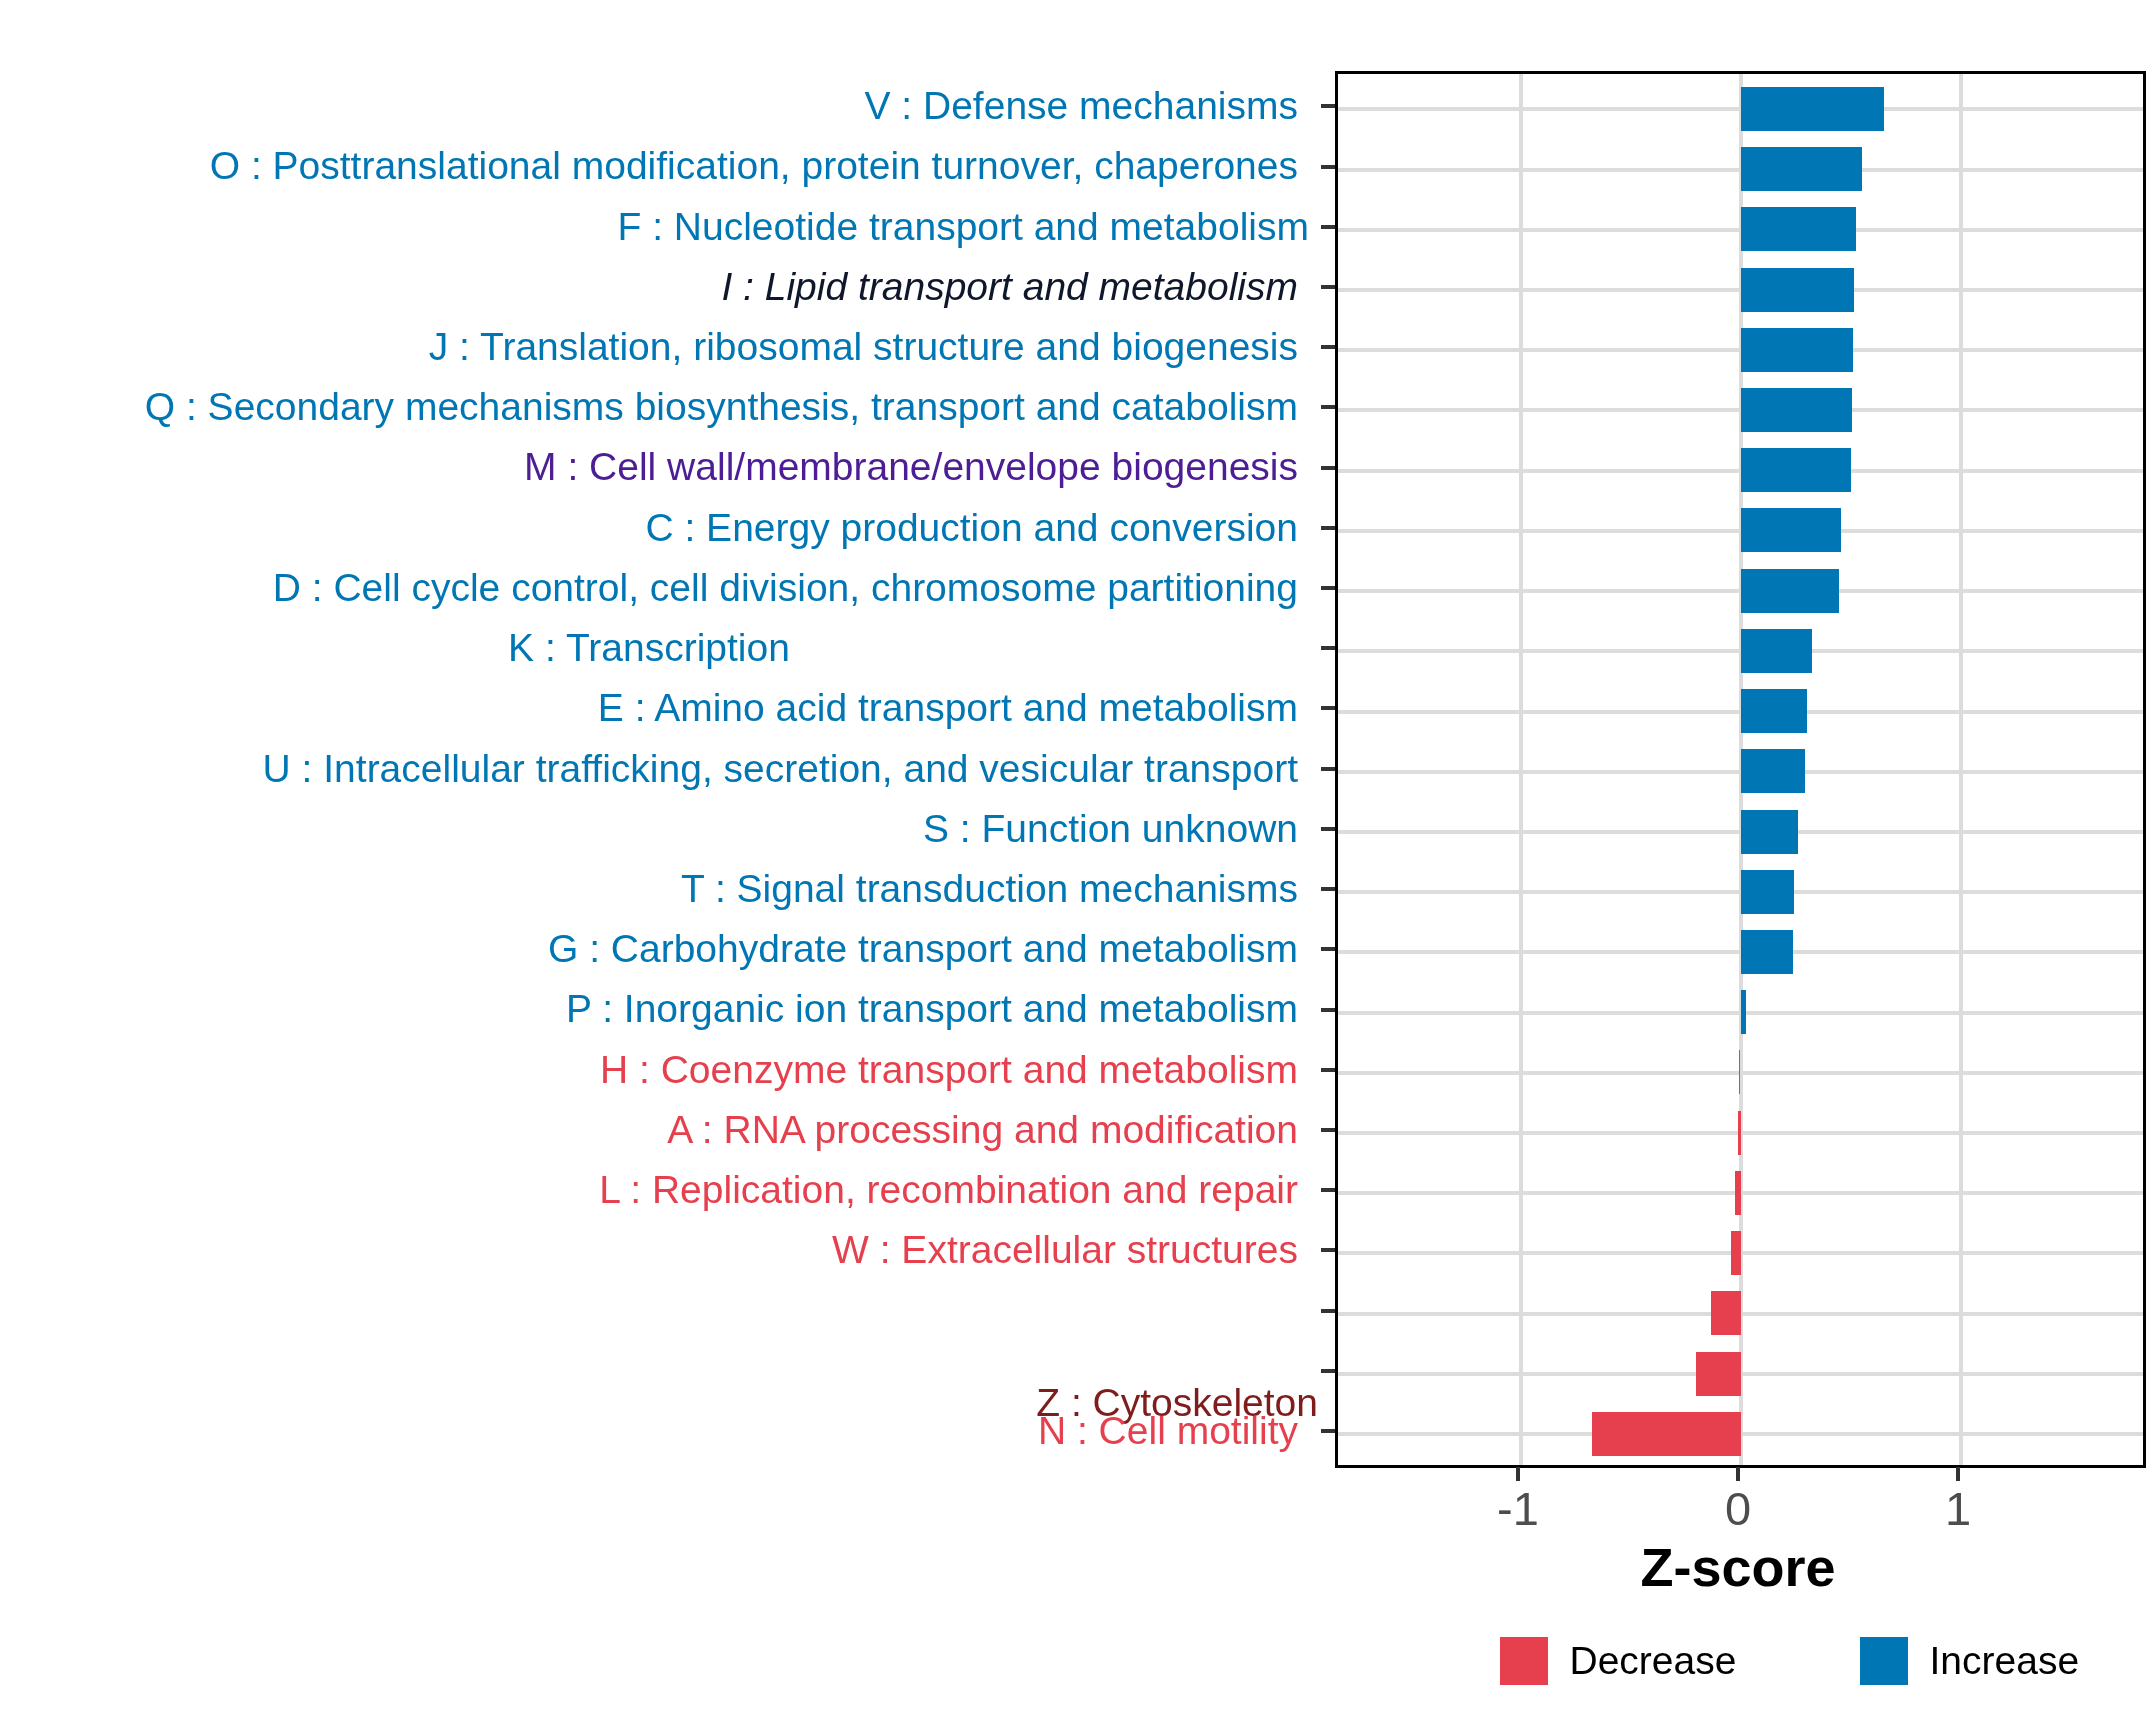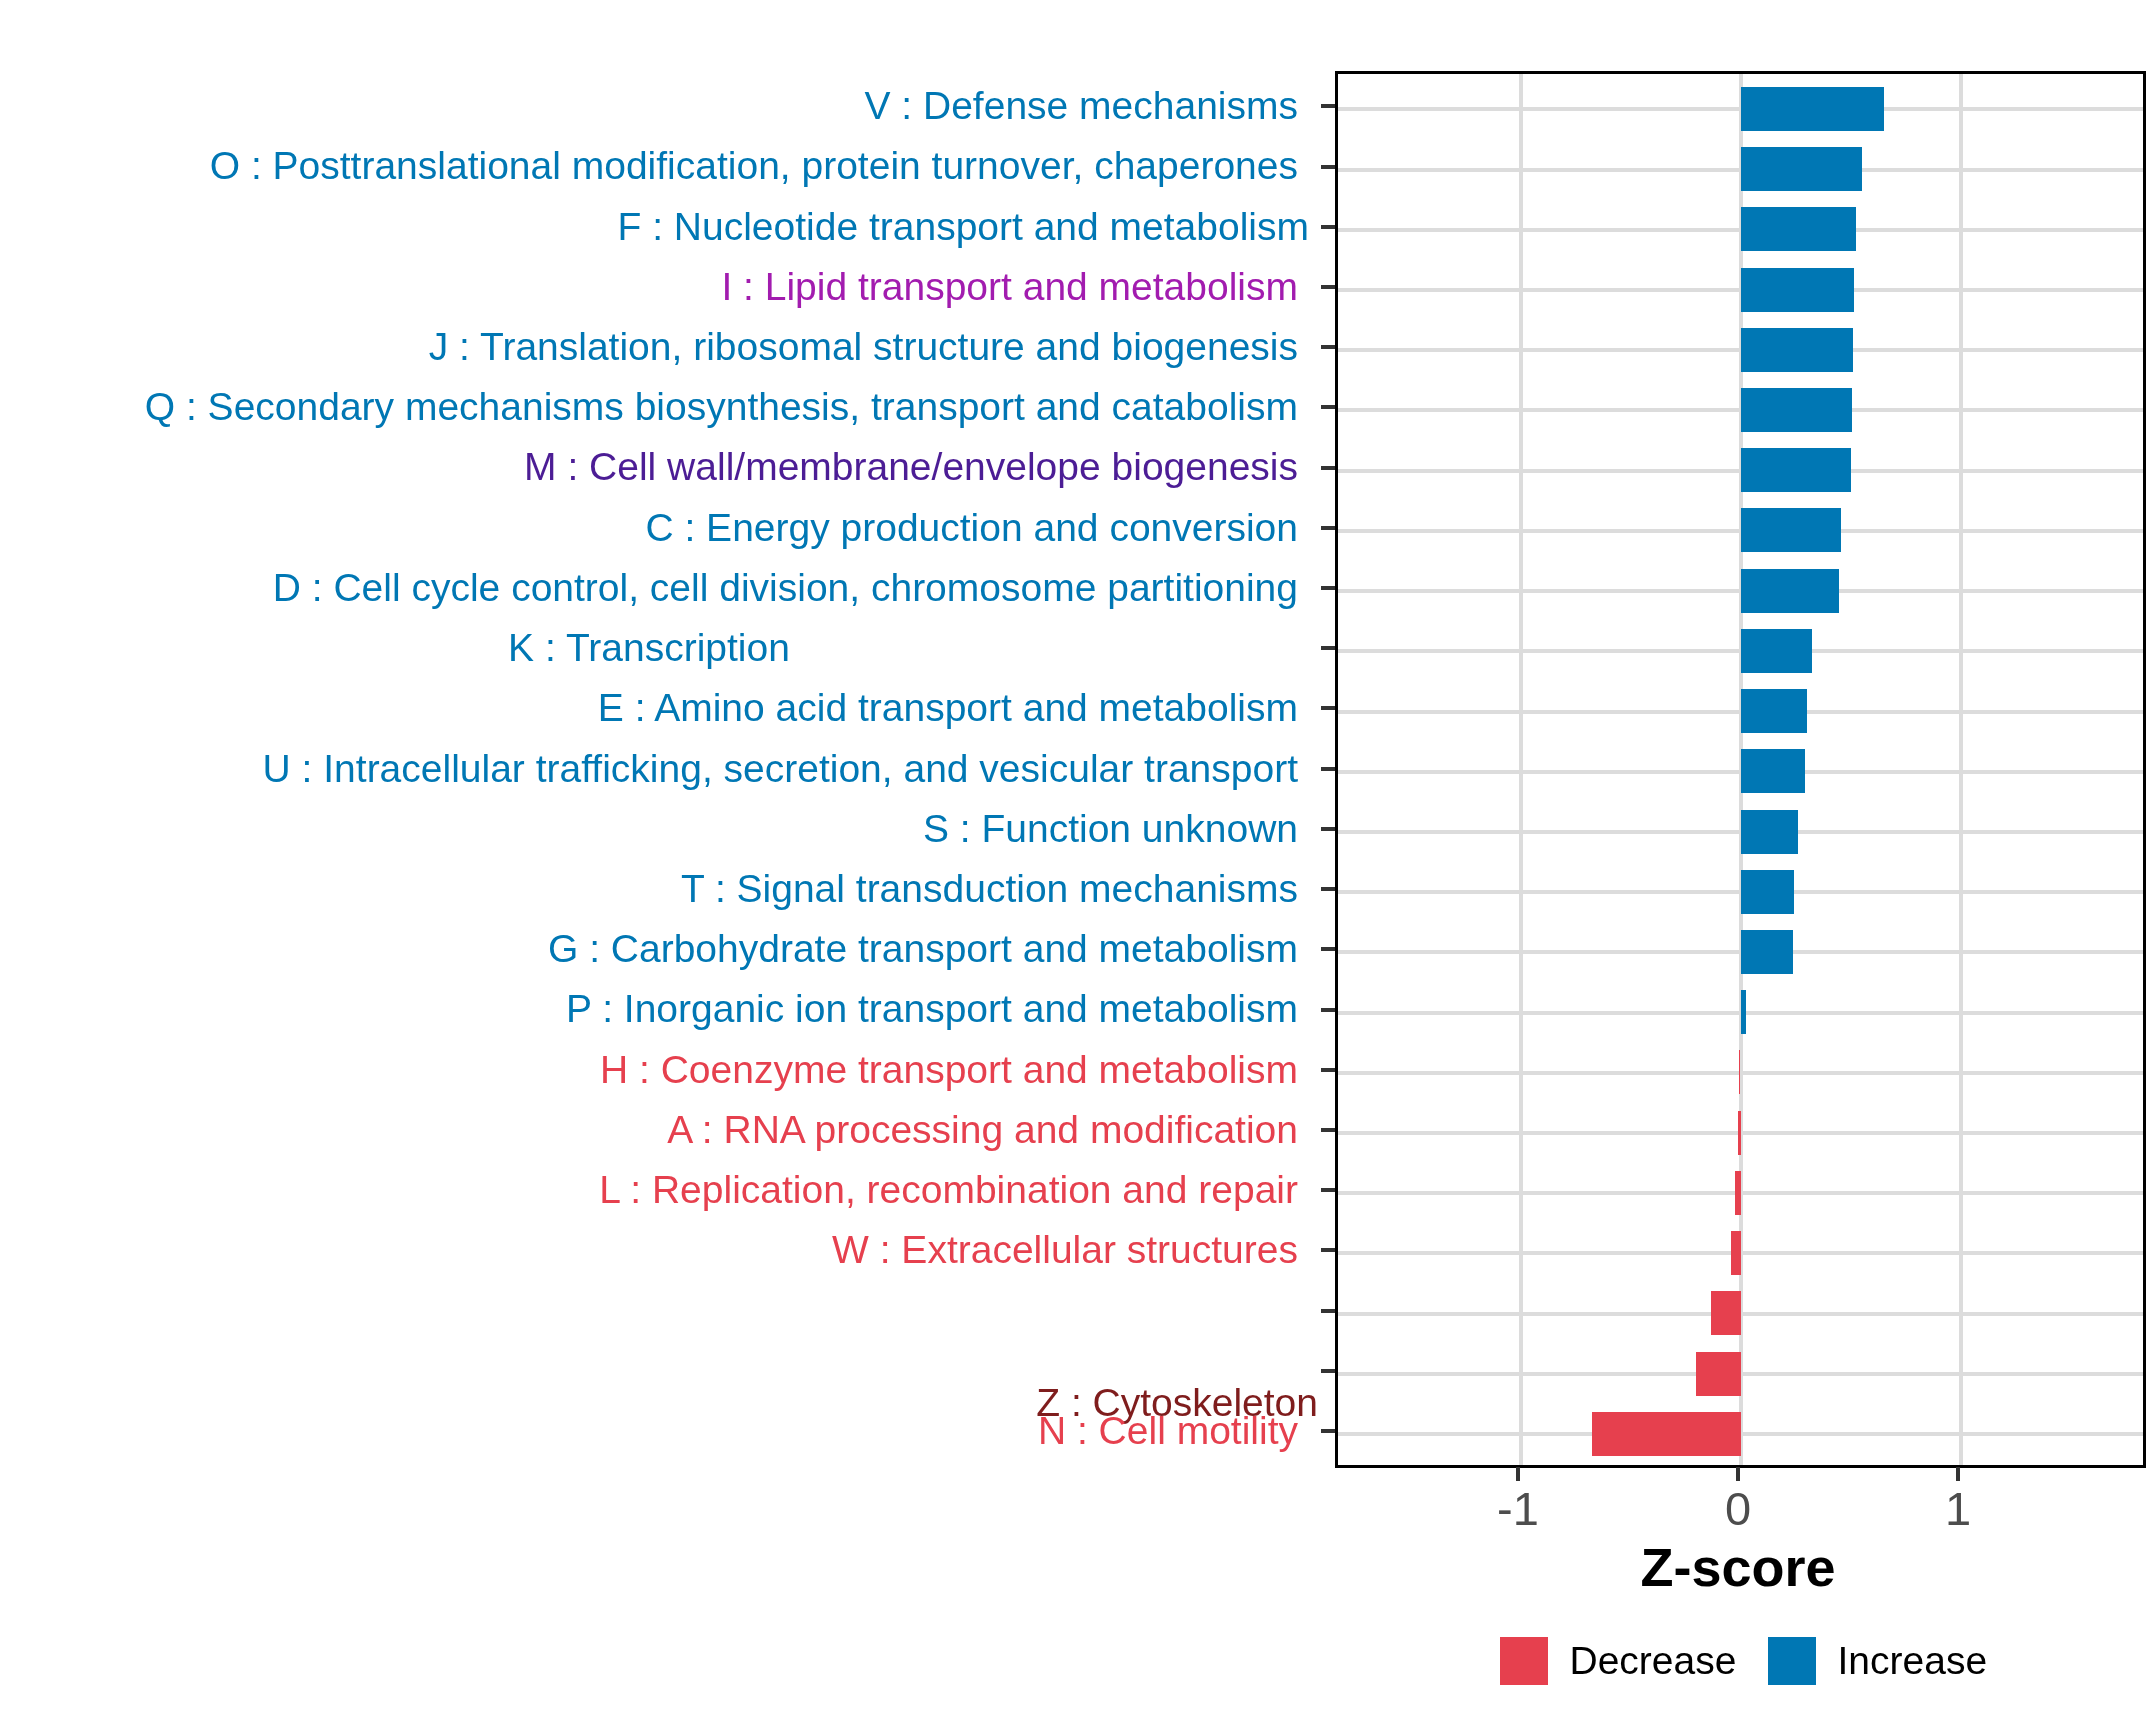--- a/index.html
+++ b/index.html
@@ -109,39 +109,39 @@
       <div class="bar" style="top: 1338px; height: 44px; left: 254px; width: 149px; background: rgb(230, 64, 78);"></div>
     </div>
 
   <div class="axis-title" id="axis-title" style="left: 1738px; top: 1536px;">Z-score</div>
 
   <div class="legend" id="legend">
     <div class="legend-item" id="legend-item-decrease" style="left: 1500px; top: 1637px;">
       <span class="legend-key" id="legend-key-decrease" style="background: rgb(230, 64, 78);"></span>
       <span class="legend-label">Decrease</span>
     </div>
-    <div class="legend-item" id="legend-item-increase" style="left: 1768px; top: 1637px;">
+    <div class="legend-item" id="legend-item-increase" style="left: 1860px; top: 1637px;">
       <span class="legend-key" id="legend-key-increase" style="background: rgb(0, 119, 180);"></span>
       <span class="legend-label">Increase</span>
     </div>
   </div>
 <div class="x-tick" style="left: 1516px; top: 1467px; width: 3.6px; height: 14.3px;"></div>
     <div class="x-tick-label" style="left: 1518px; top: 1481px; color: rgb(77, 77, 77);">-1</div>
     <div class="x-tick" style="left: 1736px; top: 1467px; width: 3.6px; height: 14.3px;"></div>
     <div class="x-tick-label" style="left: 1738px; top: 1481px; color: rgb(77, 77, 77);">0</div>
     <div class="x-tick" style="left: 1956px; top: 1467px; width: 3.6px; height: 14.3px;"></div>
     <div class="x-tick-label" style="left: 1958px; top: 1481px; color: rgb(77, 77, 77);">1</div>
     <div class="y-tick" style="left: 1321px; top: 104px; width: 14.3px; height: 3.6px;"></div>
     <div class="cat-label" style="left: 0px; width: 1298px; top: 83px; color: rgb(0, 119, 180);">V : Defense mechanisms</div>
     <div class="y-tick" style="left: 1321px; top: 165px; width: 14.3px; height: 3.6px;"></div>
     <div class="cat-label" style="left: 0px; width: 1298px; top: 143px; color: rgb(0, 119, 180);">O : Posttranslational modification, protein turnover, chaperones</div>
     <div class="y-tick" style="left: 1321px; top: 225px; width: 14.3px; height: 3.6px;"></div>
     <div class="cat-label" style="left: 0px; width: 1298px; top: 204px; color: rgb(0, 119, 180); margin-left: 11px;">F : Nucleotide transport and metabolism</div>
     <div class="y-tick" style="left: 1321px; top: 285px; width: 14.3px; height: 3.6px;"></div>
-    <div class="cat-label" style="left: 0px; width: 1298px; top: 264px; color: #a21caf;">I : Lipid transport and metabolism</div>
+    <div class="cat-label" style="left: 0px; width: 1298px; top: 264px; color: #0f172a; font-style: italic;">I : Lipid transport and metabolism</div>
     <div class="y-tick" style="left: 1321px; top: 345px; width: 14.3px; height: 3.6px;"></div>
     <div class="cat-label" style="left: 0px; width: 1298px; top: 324px; color: rgb(0, 119, 180);">J : Translation, ribosomal structure and biogenesis</div>
     <div class="y-tick" style="left: 1321px; top: 405px; width: 14.3px; height: 3.6px;"></div>
     <div class="cat-label" style="left: 0px; width: 1298px; top: 384px; color: rgb(0, 119, 180);">Q : Secondary mechanisms biosynthesis, transport and catabolism</div>
     <div class="y-tick" style="left: 1321px; top: 466px; width: 14.3px; height: 3.6px;"></div>
     <div class="cat-label" style="left: 0px; width: 1298px; top: 444px; color: #4c1d95;">M : Cell wall/membrane/envelope biogenesis</div>
     <div class="y-tick" style="left: 1321px; top: 526px; width: 14.3px; height: 3.6px;"></div>
     <div class="cat-label" style="left: 0px; width: 1298px; top: 505px; color: rgb(0, 119, 180);">C : Energy production and conversion</div>
     <div class="y-tick" style="left: 1321px; top: 586px; width: 14.3px; height: 3.6px;"></div>
     <div class="cat-label" style="left: 0px; width: 1298px; top: 565px; color: rgb(0, 119, 180);">D : Cell cycle control, cell division, chromosome partitioning</div>

